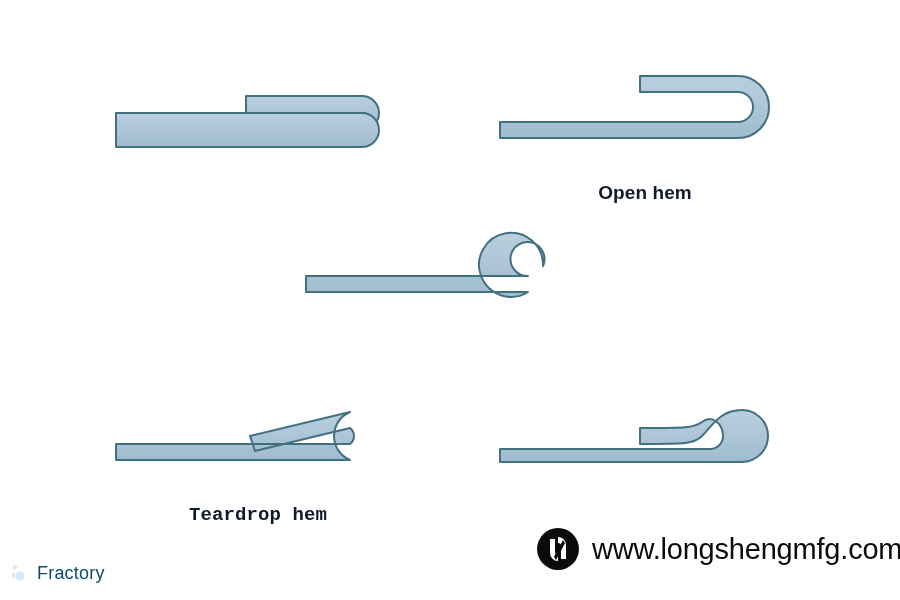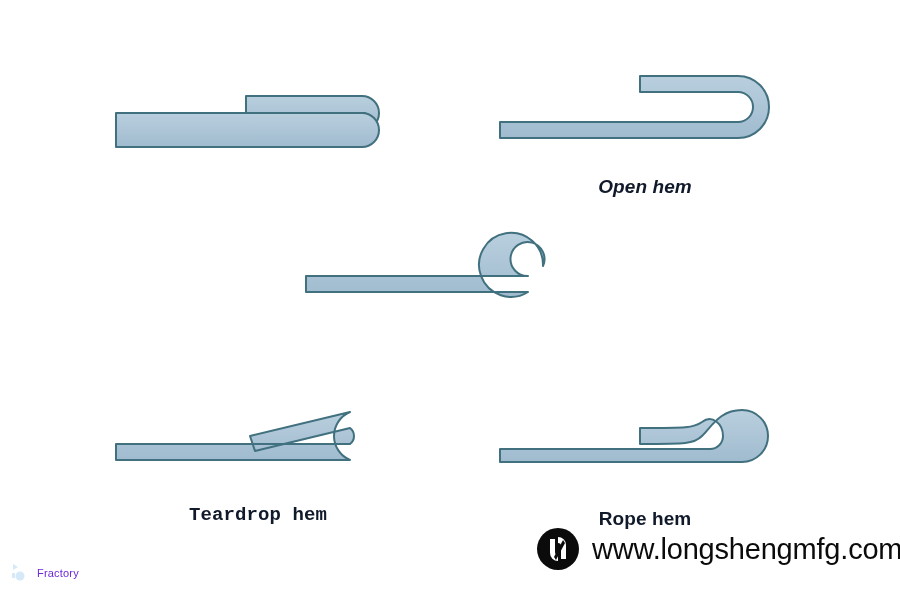--- a/index.html
+++ b/index.html
@@ -38,21 +38,21 @@
   }
 
   
   #cell-flat      { left: 94px;  top: 86px;  width: 320px; height: 70px; }
   #cell-open      { left: 480px; top: 62px;  width: 330px; height: 94px; }
   #cell-rolled    { left: 288px; top: 222px; width: 320px; height: 105px; }
   #cell-teardrop  { left: 98px;  top: 398px; width: 320px; height: 96px; }
   #cell-rope      { left: 480px; top: 396px; width: 330px; height: 98px; }
 
   #label-flat     { left: 94px;  top: 170px; width: 320px; }
-  #label-open     { left: 480px; top: 176px; width: 330px; font-style: italic; }
+  #label-open     { left: 480px; top: 182px; width: 330px; }
   #label-rolled   { left: 288px; top: 339px; width: 320px; }
   #label-teardrop { left: 98px;  top: 504px; width: 320px; font-family: Liberation Mono, monospace; }
   #label-rope     { left: 480px; top: 508px; width: 330px; }
 
   
   #watermark {
     position: absolute;
     left: 536px;
     top: 527px;
     display: flex;
@@ -72,22 +72,22 @@
     position: absolute;
     left: 10px;
     top: 562px;
     display: flex;
     align-items: center;
     gap: 7px;
     opacity: 1;
   }
   #fractory-text {
     font-family: "Liberation Sans", sans-serif;
-    font-size: 11px;
-    color: #6d28d9;
+    font-size: 18px;
+    color: #0c4a6e;
     letter-spacing: 0.2px;
   }
 </style>
 </head>
 <body>
 
 <div id="canvas">
 
   <div class="hem-cell" id="cell-flat">
     <svg class="hem-figure" width="320" height="70" viewBox="0 0 320 70">
@@ -185,21 +185,20 @@
                C 240,14 232,30 222,40
                C 214,48 206,48 160,48
                L 160,32
                C 206,32 214,32 222,26
                C 232,18 243,28 243,40
                A 13,13 0 0 1 230,53
                L 20,53
                Z" fill="url(#gradRope)" stroke="#41707f" stroke-width="2" stroke-linejoin="round"></path>
     </svg>
   </div>
-  <div class="hem-label" id="label-rope">Rope hem</div>
 
   <div id="watermark">
     <svg width="44" height="44" viewBox="0 0 44 44">
       <circle cx="22" cy="22" r="21" fill="#0b0b0b"></circle>
       <path d="M 14,12 L 14,26 A 8,8 0 0 0 22,34 L 22,28 A 3,3 0 0 1 19,25 L 19,12 Z" fill="#ffffff"></path>
       <path d="M 30,32 L 30,18 A 8,8 0 0 0 22,10 L 22,16 A 3,3 0 0 1 25,19 L 25,32 Z" fill="#ffffff"></path>
       <path d="M 18,30 L 27,13 L 29,16 L 20,33 Z" fill="#0b0b0b"></path>
     </svg>
     <div id="watermark-text">www.longshengmfg.com</div>
   </div>

